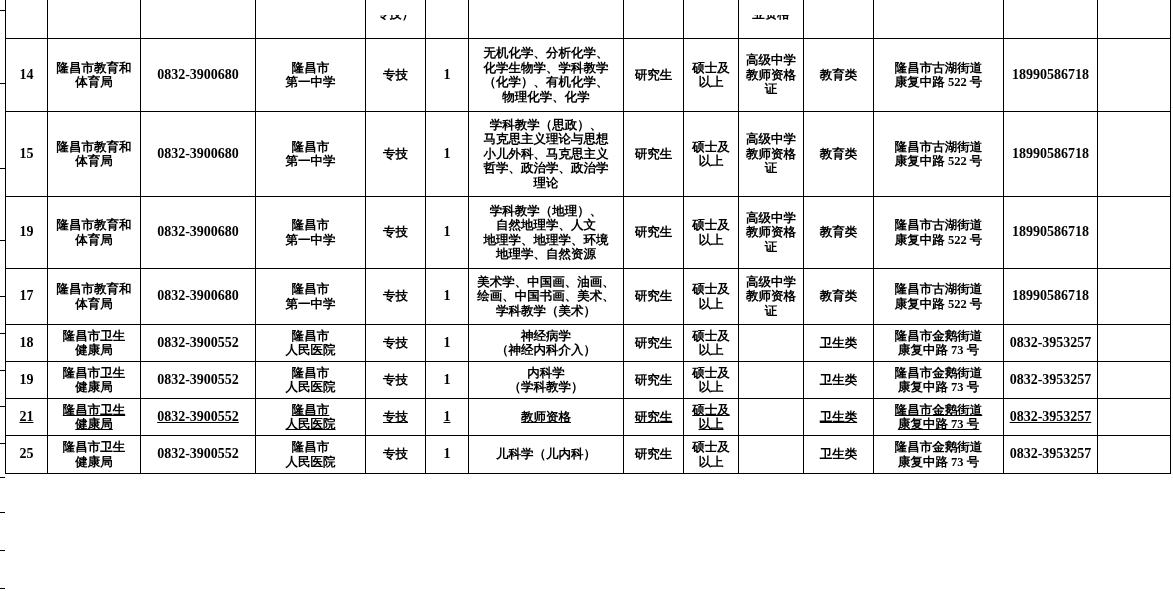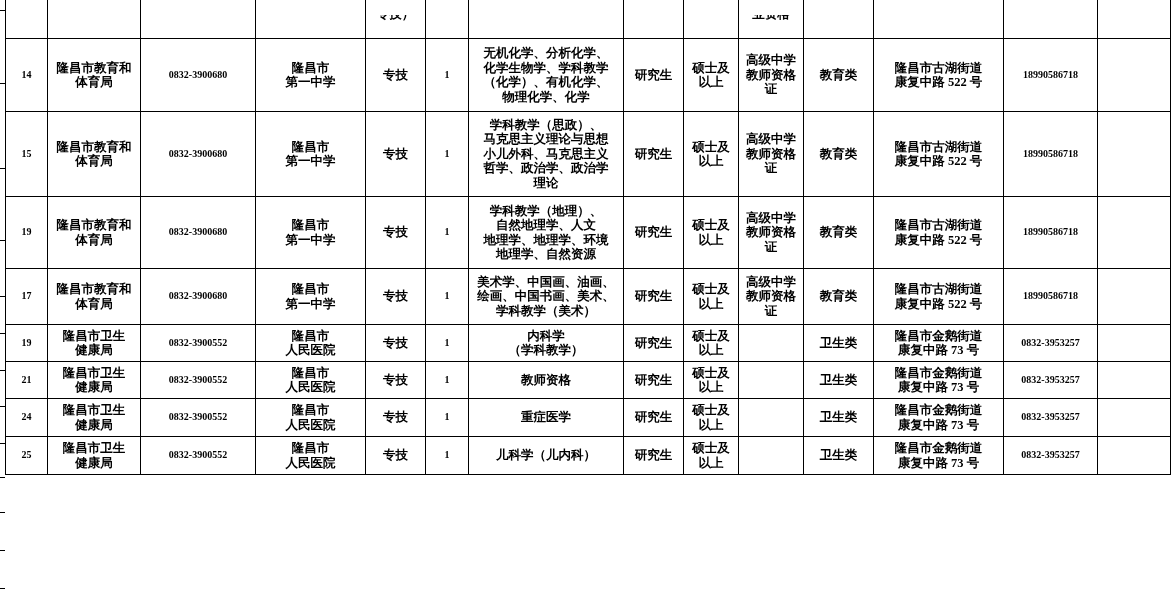--- a/index.html
+++ b/index.html
@@ -5,21 +5,21 @@
   html,body{margin:0;padding:0;background:#ffffff;}
   body{width:1173px;height:591px;overflow:hidden;
        font-family:"Liberation Serif","DejaVu Serif",serif;
        font-weight:700;color:#000;}
   .page{position:relative;width:1173px;height:591px;background:#fff;}
   table.jobs{position:absolute;left:5px;top:0;width:1165px;
              border-collapse:collapse;table-layout:fixed;}
   table.jobs td{border:1px solid #000;text-align:center;vertical-align:middle;
                 padding:0 1px;font-size:12.5px;line-height:14.5px;
                 white-space:pre-line;overflow:hidden;font-weight:700;}
-  table.jobs td.num{font-size:10px;letter-spacing:0;white-space:nowrap;}
+  table.jobs td.num{font-size:14px;letter-spacing:0;white-space:nowrap;}
   tr.partial td{border-top:none;}
   .clip{height:9px;overflow:hidden;}
   .clip span{display:block;margin-top:-8px;line-height:14px;font-size:12.5px;}
   .stub{position:absolute;left:0;width:5px;height:1px;background:#000;}
 </style>
 </head>
 <body>
 
 <div class="page">
   <table class="jobs">
@@ -154,70 +154,71 @@
           <td>高级中学
 教师资格
 证</td>
           <td>教育类</td>
           <td>隆昌市古湖街道
 康复中路 522 号</td>
           <td class="num">18990586718</td>
           <td></td>
         </tr>
         <tr style="height: 37px;">
+          <td class="num">18</td>
+          <td>隆昌市卫生
+健康局</td>
+          <td class="num">0832-3900552</td>
+          <td>隆昌市
+人民医院</td>
+          <td>专技</td>
+          <td class="num">1</td>
+          <td>神经病学
+（神经内科介入）</td>
+          <td>研究生</td>
+          <td>硕士及
+以上</td>
+          <td></td>
+          <td>卫生类</td>
+          <td>隆昌市金鹅街道
+康复中路 73 号</td>
+          <td class="num">0832-3953257</td>
+          <td></td>
+        </tr>
+        <tr style="height: 37px;">
           <td class="num">19</td>
           <td>隆昌市卫生
 健康局</td>
           <td class="num">0832-3900552</td>
           <td>隆昌市
 人民医院</td>
           <td>专技</td>
           <td class="num">1</td>
           <td>内科学
 （学科教学）</td>
           <td>研究生</td>
           <td>硕士及
 以上</td>
           <td></td>
           <td>卫生类</td>
           <td>隆昌市金鹅街道
 康复中路 73 号</td>
           <td class="num">0832-3953257</td>
           <td></td>
         </tr>
-        <tr style="height: 37px;">
+        <tr style="height: 37px; text-decoration: underline;">
           <td class="num">21</td>
           <td>隆昌市卫生
 健康局</td>
           <td class="num">0832-3900552</td>
           <td>隆昌市
 人民医院</td>
           <td>专技</td>
           <td class="num">1</td>
           <td>教师资格</td>
-          <td>研究生</td>
-          <td>硕士及
-以上</td>
-          <td></td>
-          <td>卫生类</td>
-          <td>隆昌市金鹅街道
-康复中路 73 号</td>
-          <td class="num">0832-3953257</td>
-          <td></td>
-        </tr>
-        <tr style="height: 38px;">
-          <td class="num">24</td>
-          <td>隆昌市卫生
-健康局</td>
-          <td class="num">0832-3900552</td>
-          <td>隆昌市
-人民医院</td>
-          <td>专技</td>
-          <td class="num">1</td>
-          <td>重症医学</td>
           <td>研究生</td>
           <td>硕士及
 以上</td>
           <td></td>
           <td>卫生类</td>
           <td>隆昌市金鹅街道
 康复中路 73 号</td>
           <td class="num">0832-3953257</td>
           <td></td>
         </tr>

